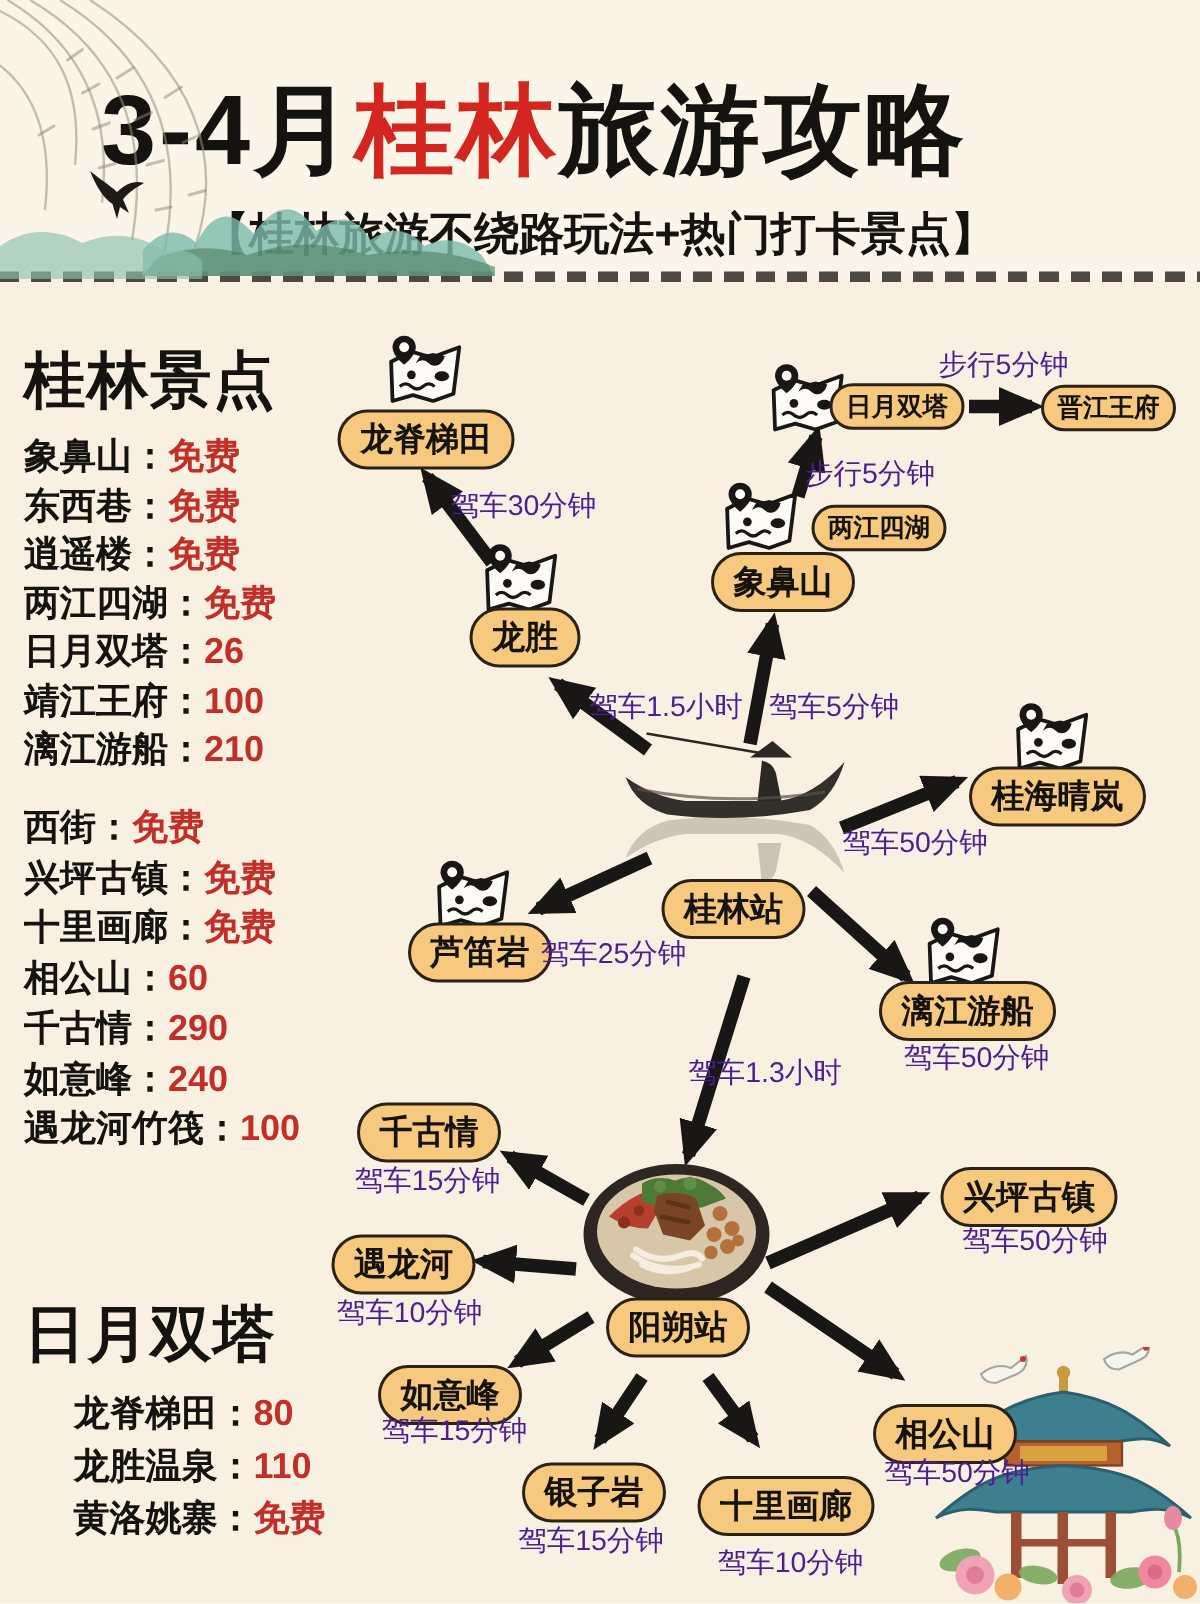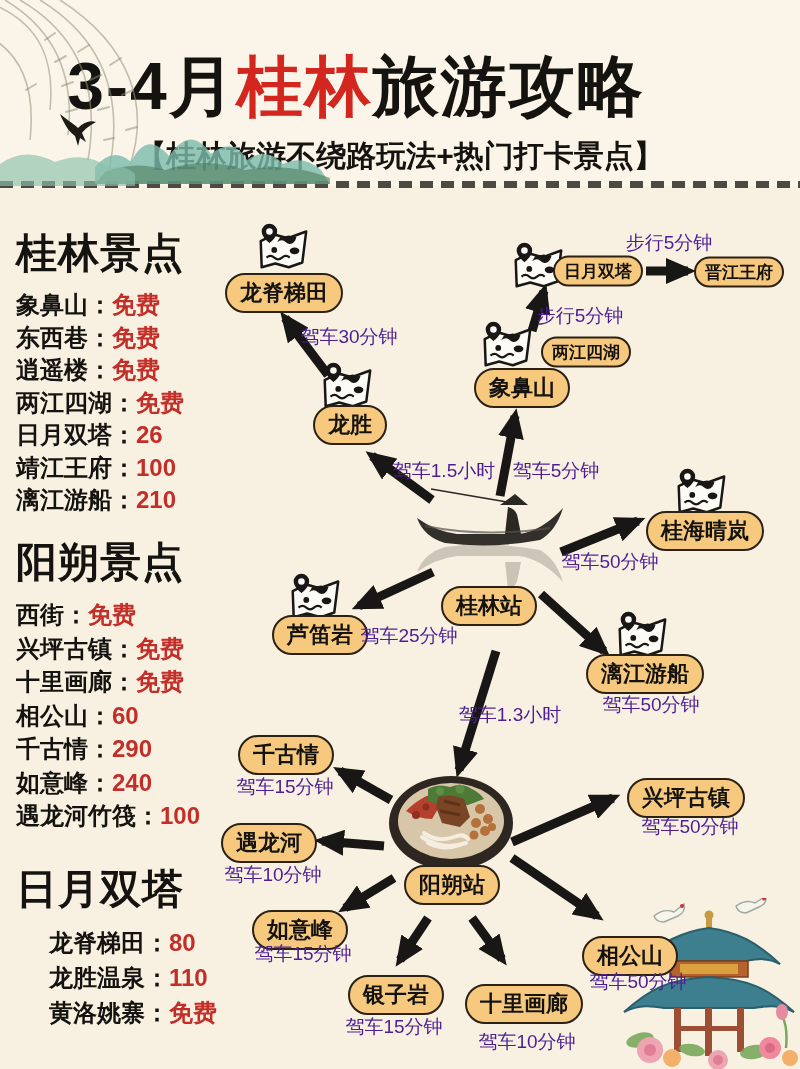--- a/index.html
+++ b/index.html
@@ -92,21 +92,20 @@
     <div class="poi-row"><span>象鼻山</span><span>：</span><span class="poi-price">免费</span></div>
     <div class="poi-row"><span>东西巷</span><span>：</span><span class="poi-price">免费</span></div>
     <div class="poi-row"><span>逍遥楼</span><span>：</span><span class="poi-price">免费</span></div>
     <div class="poi-row"><span>两江四湖</span><span>：</span><span class="poi-price">免费</span></div>
     <div class="poi-row"><span>日月双塔</span><span>：</span><span class="poi-price">26</span></div>
     <div class="poi-row"><span>靖江王府</span><span>：</span><span class="poi-price">100</span></div>
     <div class="poi-row"><span>漓江游船</span><span>：</span><span class="poi-price">210</span></div>
   </div>
 
   <div class="sec r33" style="top:535px;">
-    <h2 class="sec-title">阳朔景点</h2>
     <div class="poi-row"><span>西街</span><span>：</span><span class="poi-price">免费</span></div>
     <div class="poi-row"><span>兴坪古镇</span><span>：</span><span class="poi-price">免费</span></div>
     <div class="poi-row"><span>十里画廊</span><span>：</span><span class="poi-price">免费</span></div>
     <div class="poi-row"><span>相公山</span><span>：</span><span class="poi-price">60</span></div>
     <div class="poi-row"><span>千古情</span><span>：</span><span class="poi-price">290</span></div>
     <div class="poi-row"><span>如意峰</span><span>：</span><span class="poi-price">240</span></div>
     <div class="poi-row"><span>遇龙河竹筏</span><span>：</span><span class="poi-price">100</span></div>
   </div>
 
   <div class="sec r35" style="top:862px;">

